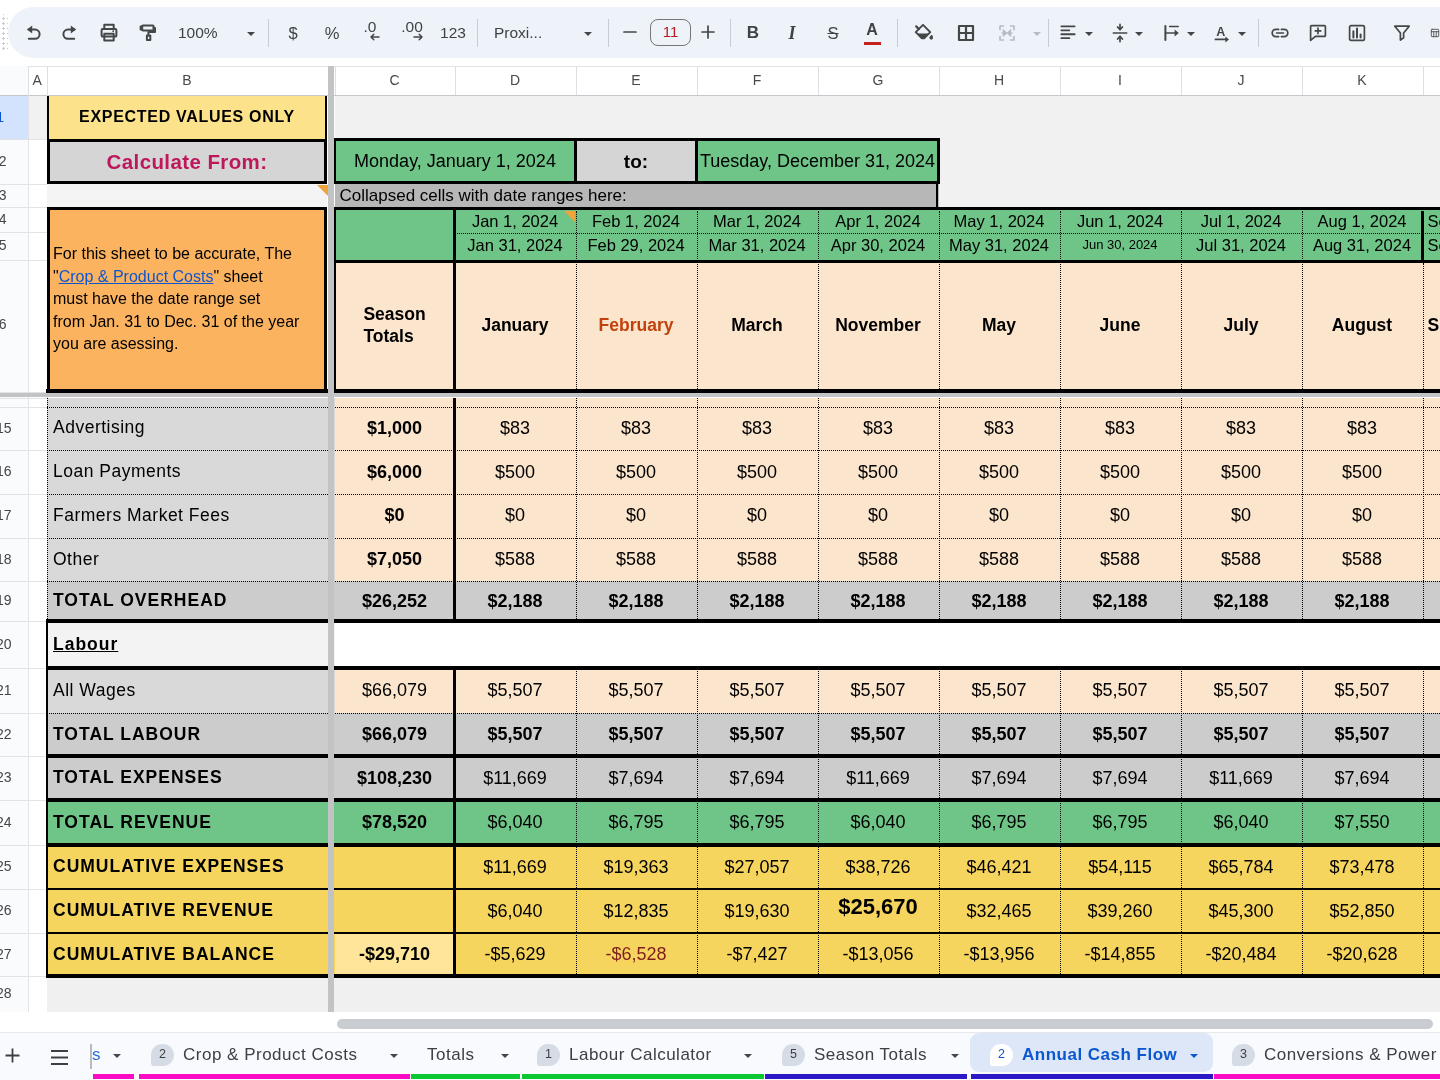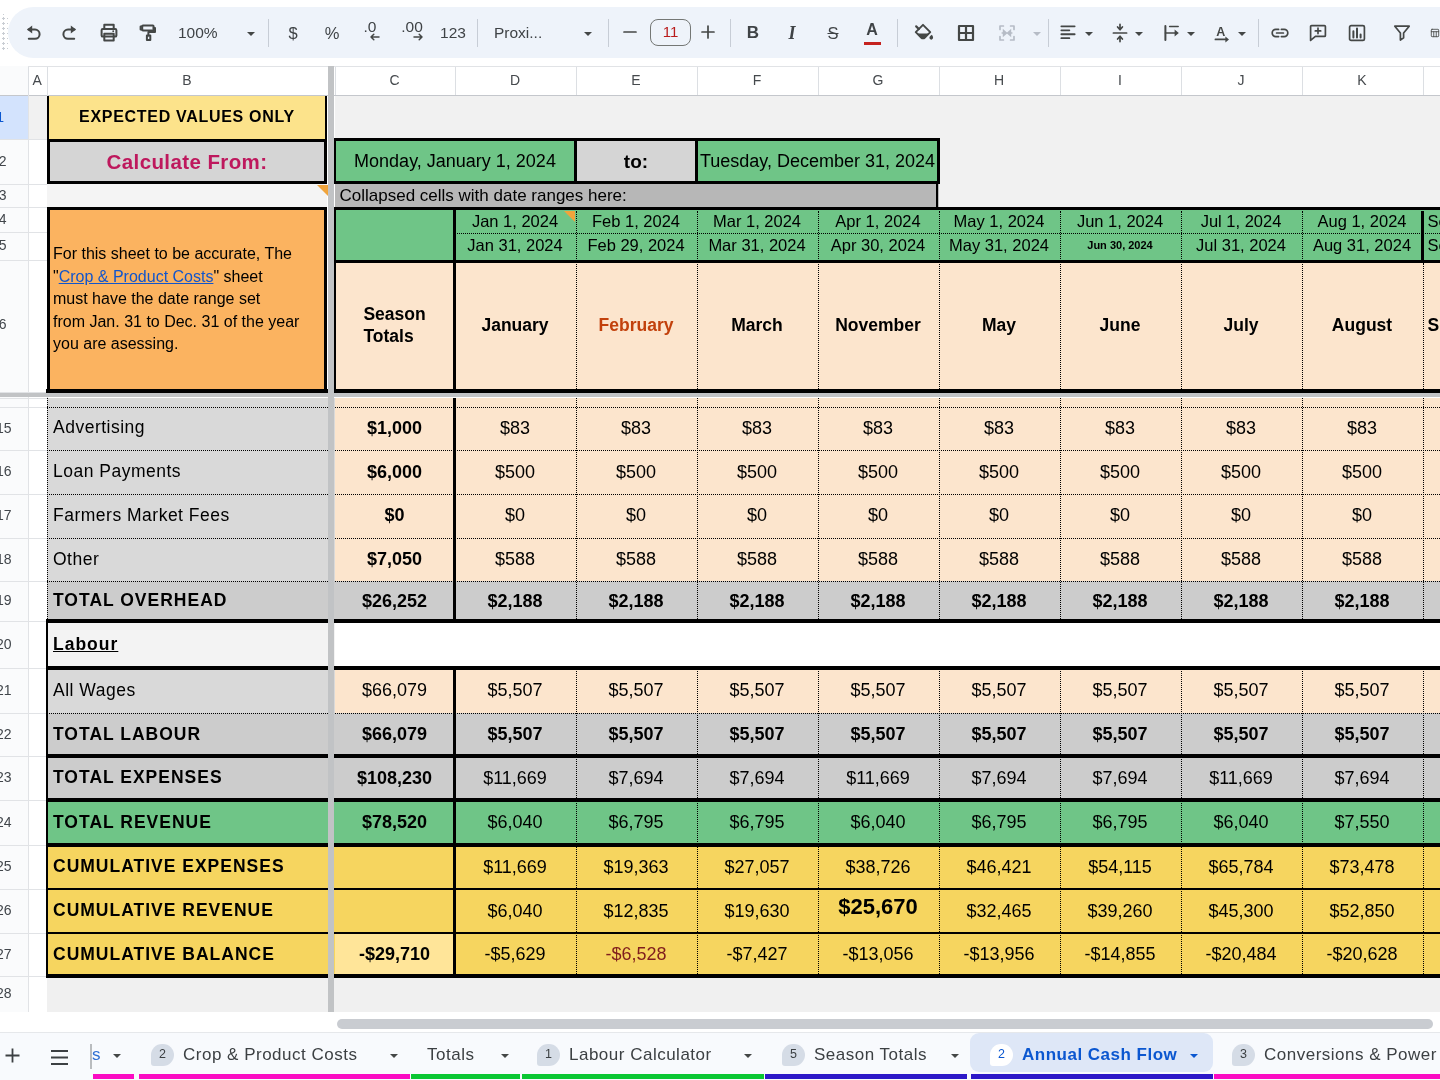--- a/index.html
+++ b/index.html
@@ -240,21 +240,21 @@
 <div style="position:absolute;left:454.5px;top:233.5px;width:121px;height:24px;display:flex;align-items:center;justify-content:center;font-size:16.5px;font-weight:400;color:#000000;">Jan 31, 2024</div>
 <div style="position:absolute;left:575.5px;top:209.5px;width:121px;height:23px;display:flex;align-items:center;justify-content:center;font-size:16.5px;font-weight:400;color:#000000;">Feb 1, 2024</div>
 <div style="position:absolute;left:575.5px;top:233.5px;width:121px;height:24px;display:flex;align-items:center;justify-content:center;font-size:16.5px;font-weight:400;color:#000000;">Feb 29, 2024</div>
 <div style="position:absolute;left:696.5px;top:209.5px;width:121px;height:23px;display:flex;align-items:center;justify-content:center;font-size:16.5px;font-weight:400;color:#000000;">Mar 1, 2024</div>
 <div style="position:absolute;left:696.5px;top:233.5px;width:121px;height:24px;display:flex;align-items:center;justify-content:center;font-size:16.5px;font-weight:400;color:#000000;">Mar 31, 2024</div>
 <div style="position:absolute;left:817.5px;top:209.5px;width:121px;height:23px;display:flex;align-items:center;justify-content:center;font-size:16.5px;font-weight:400;color:#000000;">Apr 1, 2024</div>
 <div style="position:absolute;left:817.5px;top:233.5px;width:121px;height:24px;display:flex;align-items:center;justify-content:center;font-size:16.5px;font-weight:400;color:#000000;">Apr 30, 2024</div>
 <div style="position:absolute;left:938.5px;top:209.5px;width:121px;height:23px;display:flex;align-items:center;justify-content:center;font-size:16.5px;font-weight:400;color:#000000;">May 1, 2024</div>
 <div style="position:absolute;left:938.5px;top:233.5px;width:121px;height:24px;display:flex;align-items:center;justify-content:center;font-size:16.5px;font-weight:400;color:#000000;">May 31, 2024</div>
 <div style="position:absolute;left:1059.5px;top:209.5px;width:121px;height:23px;display:flex;align-items:center;justify-content:center;font-size:16.5px;font-weight:400;color:#000000;">Jun 1, 2024</div>
-<div style="position:absolute;left:1059.5px;top:233.5px;width:121px;height:24px;display:flex;align-items:center;justify-content:center;font-size:11px;font-weight:700;color:#000000;">Jun 30, 2024</div>
+<div style="position:absolute;left:1059.5px;top:233.5px;width:121px;height:24px;display:flex;align-items:center;justify-content:center;font-size:13px;font-weight:400;color:#000000;">Jun 30, 2024</div>
 <div style="position:absolute;left:1180.5px;top:209.5px;width:121px;height:23px;display:flex;align-items:center;justify-content:center;font-size:16.5px;font-weight:400;color:#000000;">Jul 1, 2024</div>
 <div style="position:absolute;left:1180.5px;top:233.5px;width:121px;height:24px;display:flex;align-items:center;justify-content:center;font-size:16.5px;font-weight:400;color:#000000;">Jul 31, 2024</div>
 <div style="position:absolute;left:1301.5px;top:209.5px;width:121px;height:23px;display:flex;align-items:center;justify-content:center;font-size:16.5px;font-weight:400;color:#000000;">Aug 1, 2024</div>
 <div style="position:absolute;left:1301.5px;top:233.5px;width:121px;height:24px;display:flex;align-items:center;justify-content:center;font-size:16.5px;font-weight:400;color:#000000;">Aug 31, 2024</div>
 <div style="position:absolute;left:1427.5px;top:209.5px;width:120px;height:23px;display:flex;align-items:center;justify-content:flex-start;font-size:16.5px;font-weight:400;color:#000000;">Sep 1, 2024</div>
 <div style="position:absolute;left:1427.5px;top:233.5px;width:120px;height:24px;display:flex;align-items:center;justify-content:flex-start;font-size:16.5px;font-weight:400;color:#000000;">Sep 30, 2024</div>
 <div style="position:absolute;left:454.5px;top:232.8px;width:985.5px;height:0;border-top:1px dotted #000"></div>
 <div style="position:absolute;left:333px;top:207.1px;width:1107px;height:3.4px;background:#000"></div>
 <div style="position:absolute;left:564px;top:211px;width:0;height:0;border-left:11px solid transparent;border-top:11px solid #f0a43c;"></div>
 <div style="position:absolute;left:334.5px;top:259.5px;width:1105.5px;height:129px;background:#fce5cd;"></div>

